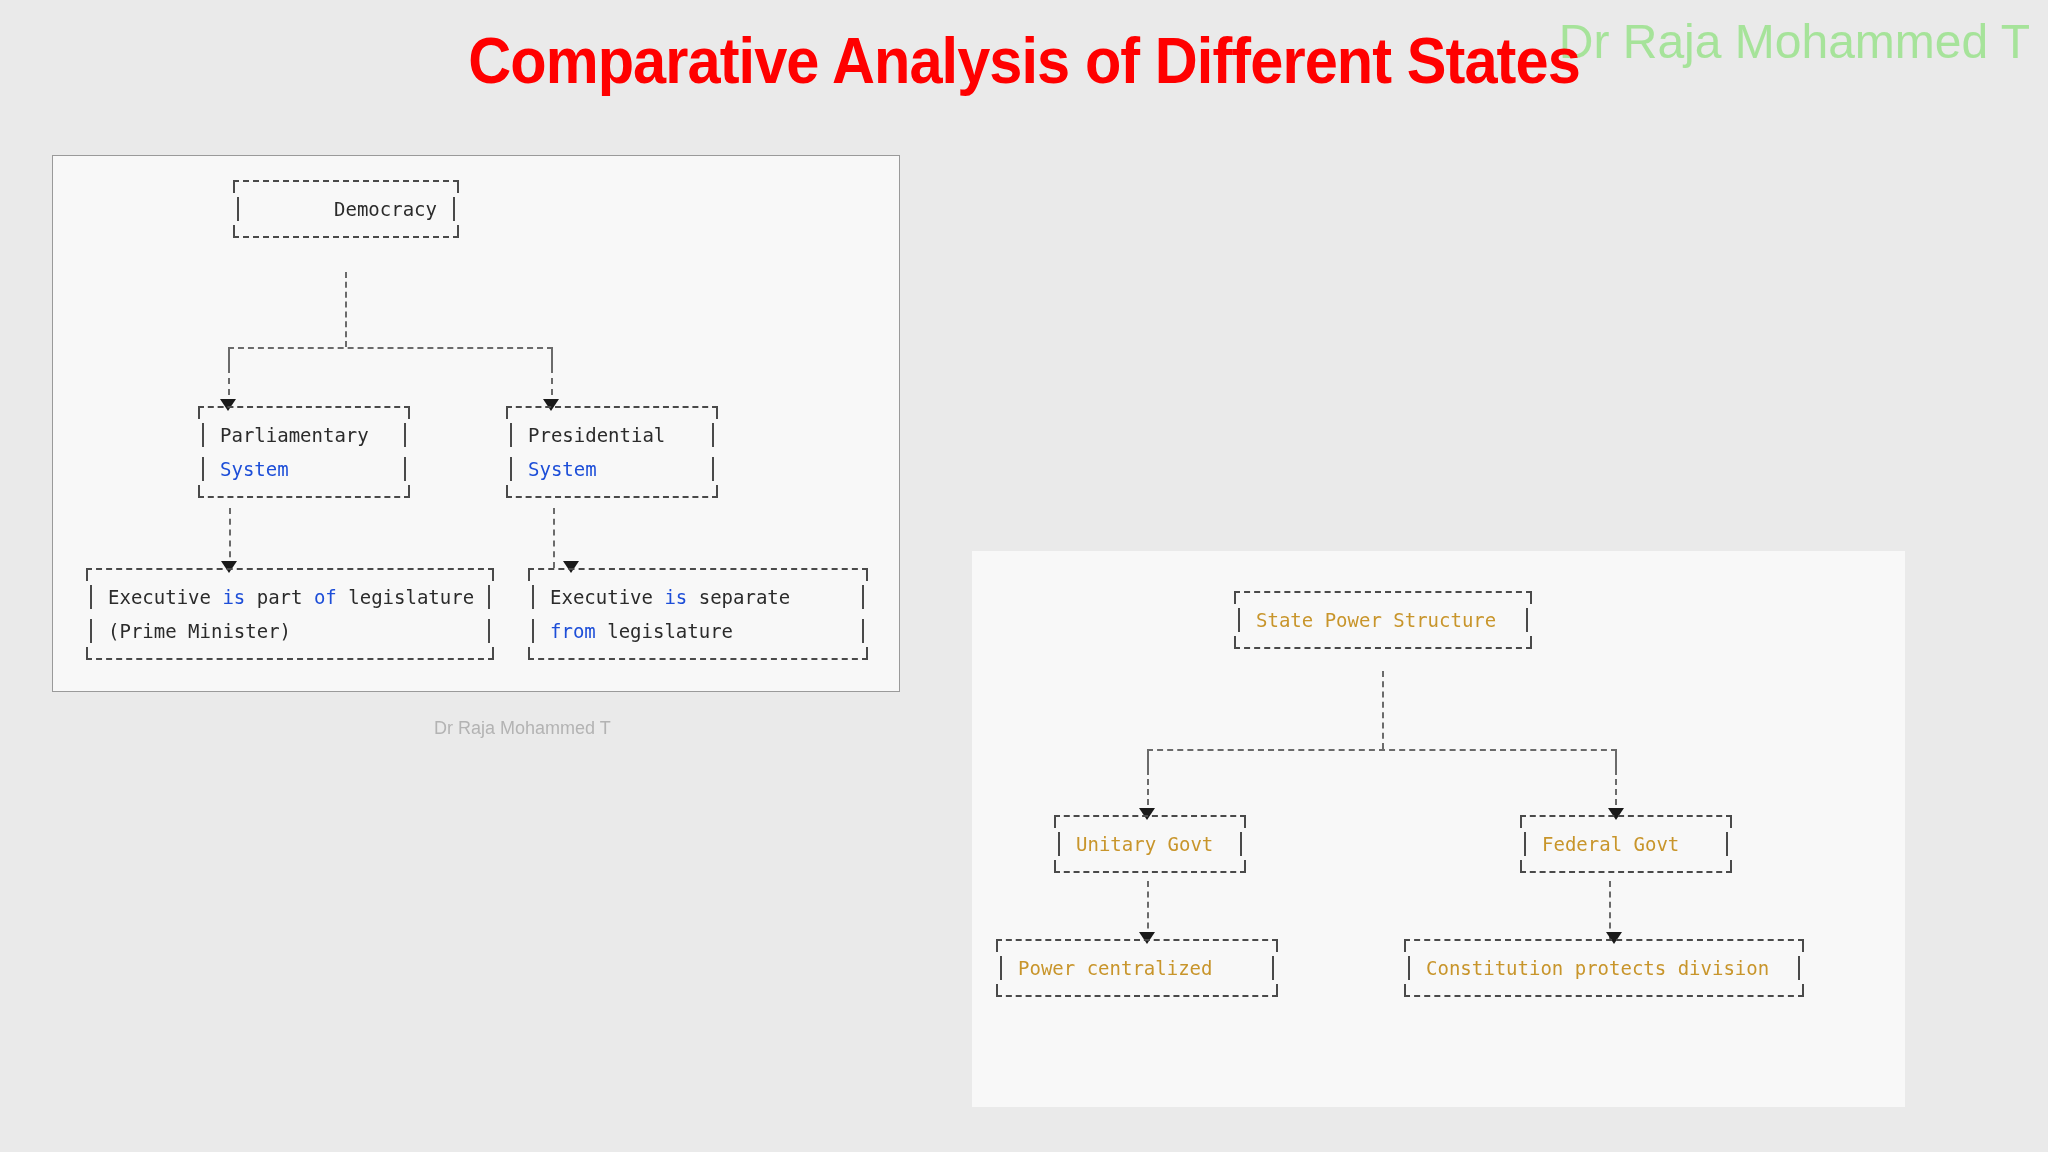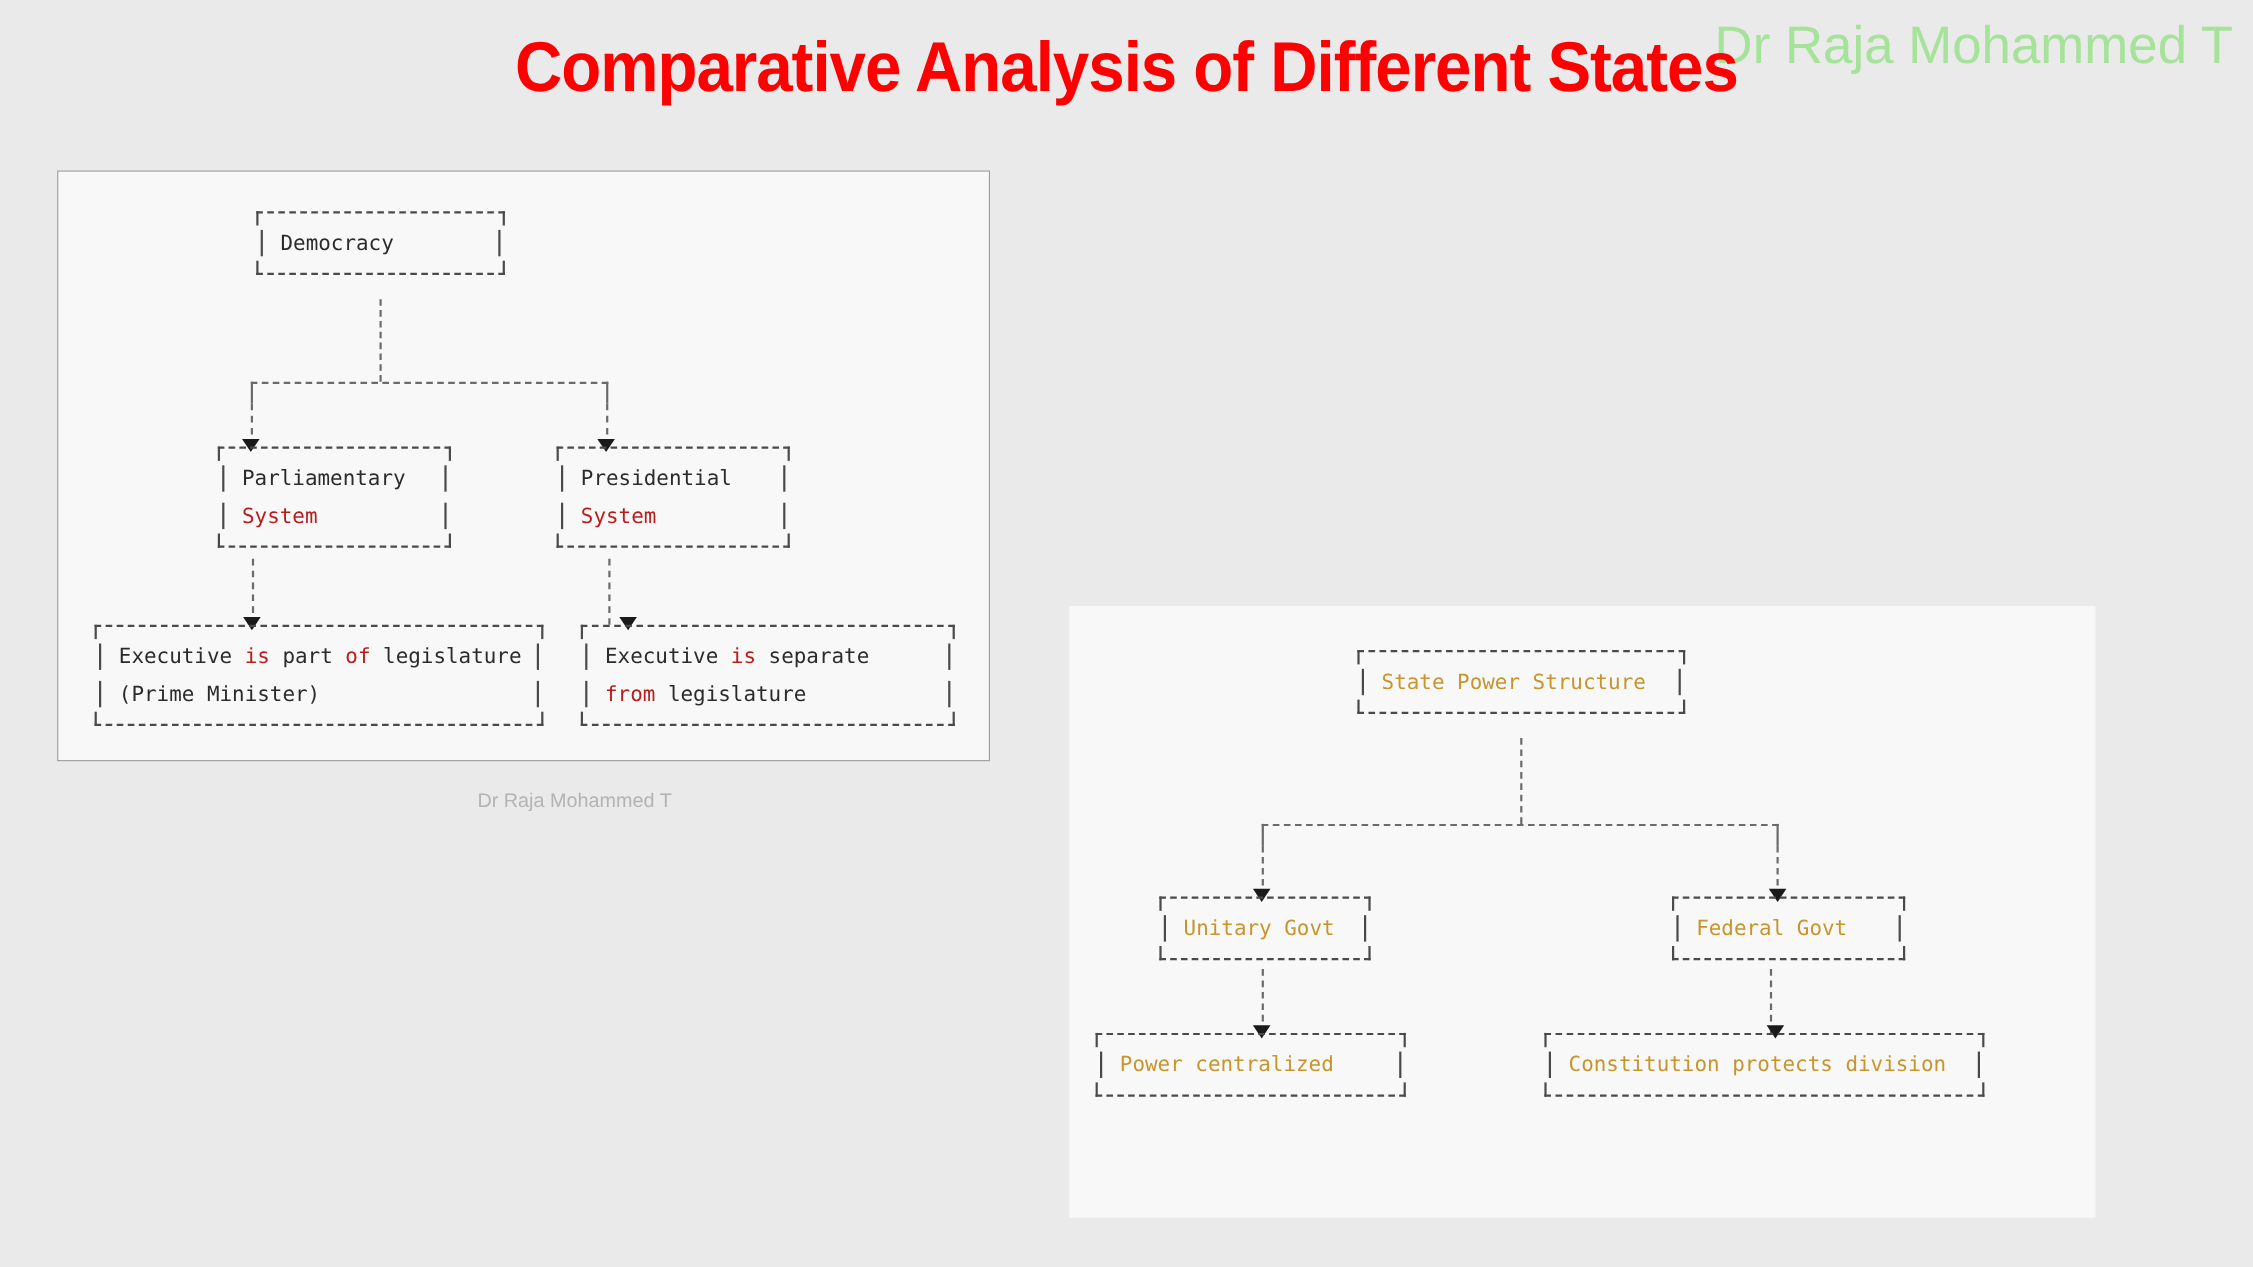--- a/index.html
+++ b/index.html
@@ -142,21 +142,21 @@
     top: -7px;
     width: 0;
     height: 0;
     border-left: 8px solid transparent;
     border-right: 8px solid transparent;
     border-top: 12px solid #1a1a1a;
   }
 
   
   .tok-plain { color: #2b2b2b; }
-  .tok-kw    { color: #b91c1c; }
+  .tok-kw    { color: #1d4ed8; }
   .tok-gold  { color: #c8952b; }
   .tok-amp   { color: #4a4a4a; }
 
   
   .vline {
     position: absolute;
     width: 0;
     border-left: 2px dashed #6b6b6b;
   }
   .hline {
@@ -172,21 +172,21 @@
 </style>
 </head>
 <body>
 
 <div id="slide-title">Comparative Analysis of Different States</div>
 
 <div id="watermark-top">Dr Raja Mohammed T</div>
 
 <div class="card" id="card-left">
 
-  <div class="node" id="n-democracy" style="left:180px; top:36px; width:226px;">
+  <div class="node" id="n-democracy" style="left:180px; top:24px; width:226px;text-align:right;">
     <span class="corner tl"></span>
     <span class="corner tr"></span>
     <span class="corner bl"></span>
     <span class="corner br"></span>
     <span class="rail top"></span>
     <span class="rail bottom"></span>
     <div class="lines">
       <span class="line">
         <span class="tok-plain">Democracy</span>
       </span>

